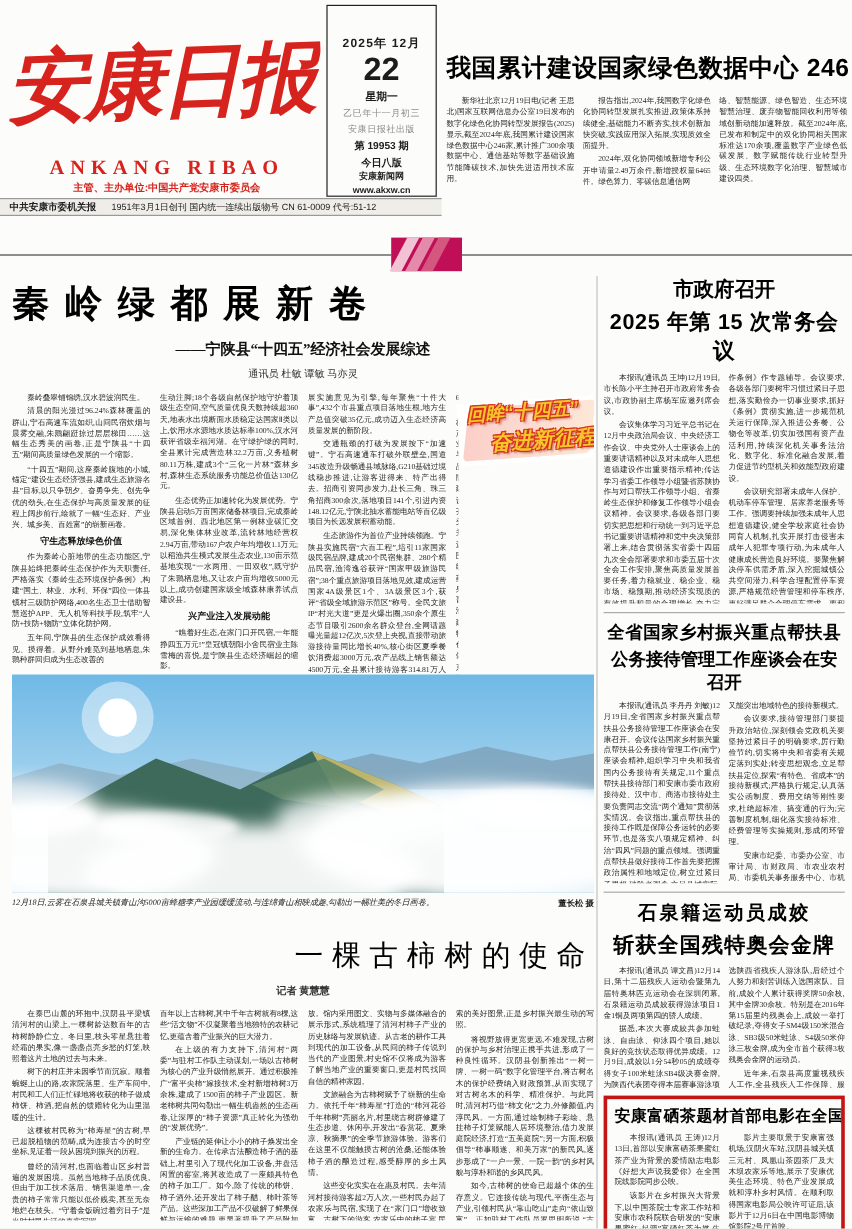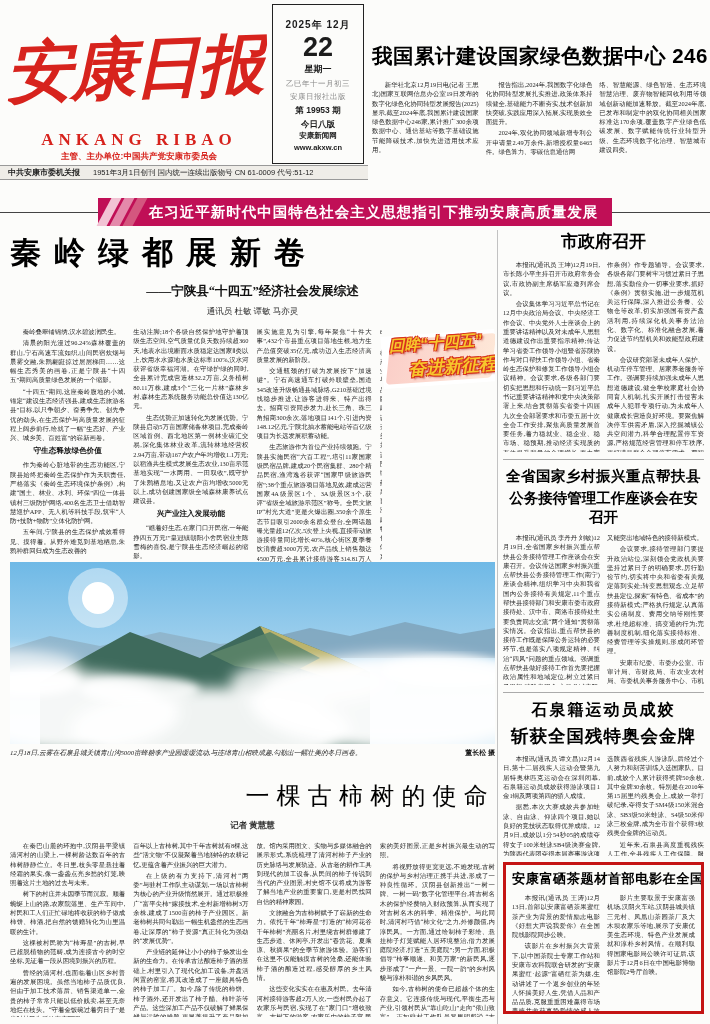--- a/index.html
+++ b/index.html
@@ -15,21 +15,21 @@
     color:#d7231d; font-family:"Liberation Serif", serif; font-weight:bold; font-size:17px; letter-spacing:5px; }
   .masthead-org { position:absolute; left:10px; top:151px; width:258px; text-align:center;
     color:#d7231d; font-weight:bold; font-size:8.5px; font-family:"Liberation Sans", sans-serif; }
   .mast-bar { position:absolute; left:0; top:165px; width:368px; height:15px; background:#efede8;
     border-top:1px solid #999; border-bottom:1px solid #999; display:flex; align-items:center; gap:13px;
     font-size:7.5px; padding:0 8px; color:#222; font-family:"Liberation Sans", sans-serif; }
   .mast-bar b { font-size:8px; }
 
   
   .date-box { position:absolute; left:272px; top:4px; width:92px; height:160px; border:1.5px solid #222;
-    display:flex; flex-direction:column; align-items:center; padding-top:13px; font-family:"Liberation Sans", sans-serif; }
+    display:flex; flex-direction:column; align-items:center; padding-top:24px; font-family:"Liberation Sans", sans-serif; }
   .date-box .ym { font-size:10px; font-weight:bold; letter-spacing:1px; }
   .date-box .day { font-size:27px; font-weight:bold; line-height:30px; font-family:"Liberation Sans", sans-serif; }
   .date-box .wk { font-size:9px; font-weight:bold; margin-top:1px; }
   .date-box .lunar, .date-box .pub { font-size:7.5px; color:#8a8a8a; margin-top:3px; letter-spacing:0.5px; }
   .date-box .issue { font-size:8.5px; font-weight:bold; margin-top:3px; }
   .date-box .pages { font-size:8.5px; font-weight:bold; margin-top:2px; }
   .date-box .site { font-size:7.5px; font-weight:bold; }
   .date-box .url { font-size:7.5px; font-weight:bold; margin-top:2px; }
 
   
@@ -140,21 +140,20 @@
       </div>
     </div>
   </div>
 
   <div class="banner-row">
     <div class="rule"></div>
     <div class="banner">
       <span class="stripe" style="background:#f2c3d4"></span>
       <span class="stripe" style="background:#e48aab"></span>
       <span class="stripe" style="background:#d4577f"></span>
-      <span style="margin-left:6px">在习近平新时代中国特色社会主义思想指引下推动安康高质量发展</span>
     </div>
     <div class="rule"></div>
   </div>
 
   <div class="lead">
     <div class="hl">秦岭绿都展新卷</div>
     <div class="sub">——宁陕县“十四五”经济社会发展综述</div>
     <div class="by">通讯员 杜敏 谭敏 马亦灵</div>
     <div class="cols">
       <div class="col">
@@ -194,20 +193,21 @@
       </div>
     </div>
   </div>
 
   <div class="vrule"></div>
 
   <div class="rcol">
 
     <div class="r-art gov">
       <div class="hl1">市政府召开</div>
+      <div class="hl2">2025 年第 15 次常务会议</div>
       <div class="cols">
         <div class="col">
           <p class="bp">本报讯(通讯员 王坤)12月19日,市长陈小平主持召开市政府常务会议,市政协副主席杨军应邀列席会议。</p>
           <p class="bp">会议集体学习习近平总书记在12月中央政治局会议、中央经济工作会议、中央党外人士座谈会上的重要讲话精神以及对未成年人思想道德建设作出重要指示精神;传达学习省委工作领导小组暨省苏陕协作与对口帮扶工作领导小组、省秦岭生态保护和修复工作领导小组会议精神。会议要求,各级各部门要切实把思想和行动统一到习近平总书记重要讲话精神和党中央决策部署上来,结合贯彻落实省委十四届九次全会部署要求和市委五届十次全会工作安排,聚焦高质量发展首要任务,着力稳就业、稳企业、稳市场、稳预期,推动经济实现质的有效提升和量的合理增长,奋力完成经济社会发展目标任务,确保“十五五”实现良好开局。</p>
 
         </div>
         <div class="col">
           <p class="bp cont">作条例》作专题辅导。会议要求,各级各部门要树牢习惯过紧日子思想,落实勤俭办一切事业要求,抓好《条例》贯彻实施,进一步规范机关运行保障,深入推进公务餐、公物仓等改革,切实加强国有资产盘活利用,持续深化机关事务法治化、数字化、标准化融合发展,着力促进节约型机关和效能型政府建设。</p>
           <p class="bp">会议研究部署未成年人保护、机动车停车管理、居家养老服务等工作。强调要持续加强未成年人思想道德建设,健全学校家庭社会协同育人机制,扎实开展打击侵害未成年人犯罪专项行动,为未成年人健康成长营造良好环境。要聚焦解决停车供需矛盾,深入挖掘城镇公共空间潜力,科学合理配置停车资源,严格规范经营管理和停车秩序,更好满足群众合理停车需求。要积极应对人口老龄化,坚持以居家老年人服务需求为导向,充分激发政府、市场、社会、家庭等多元主体的积极性,不断优化资源配置,配套完善服务供给体系,促进养老服务高质量发展。会议还研究了其他事项。</p>
         </div>

